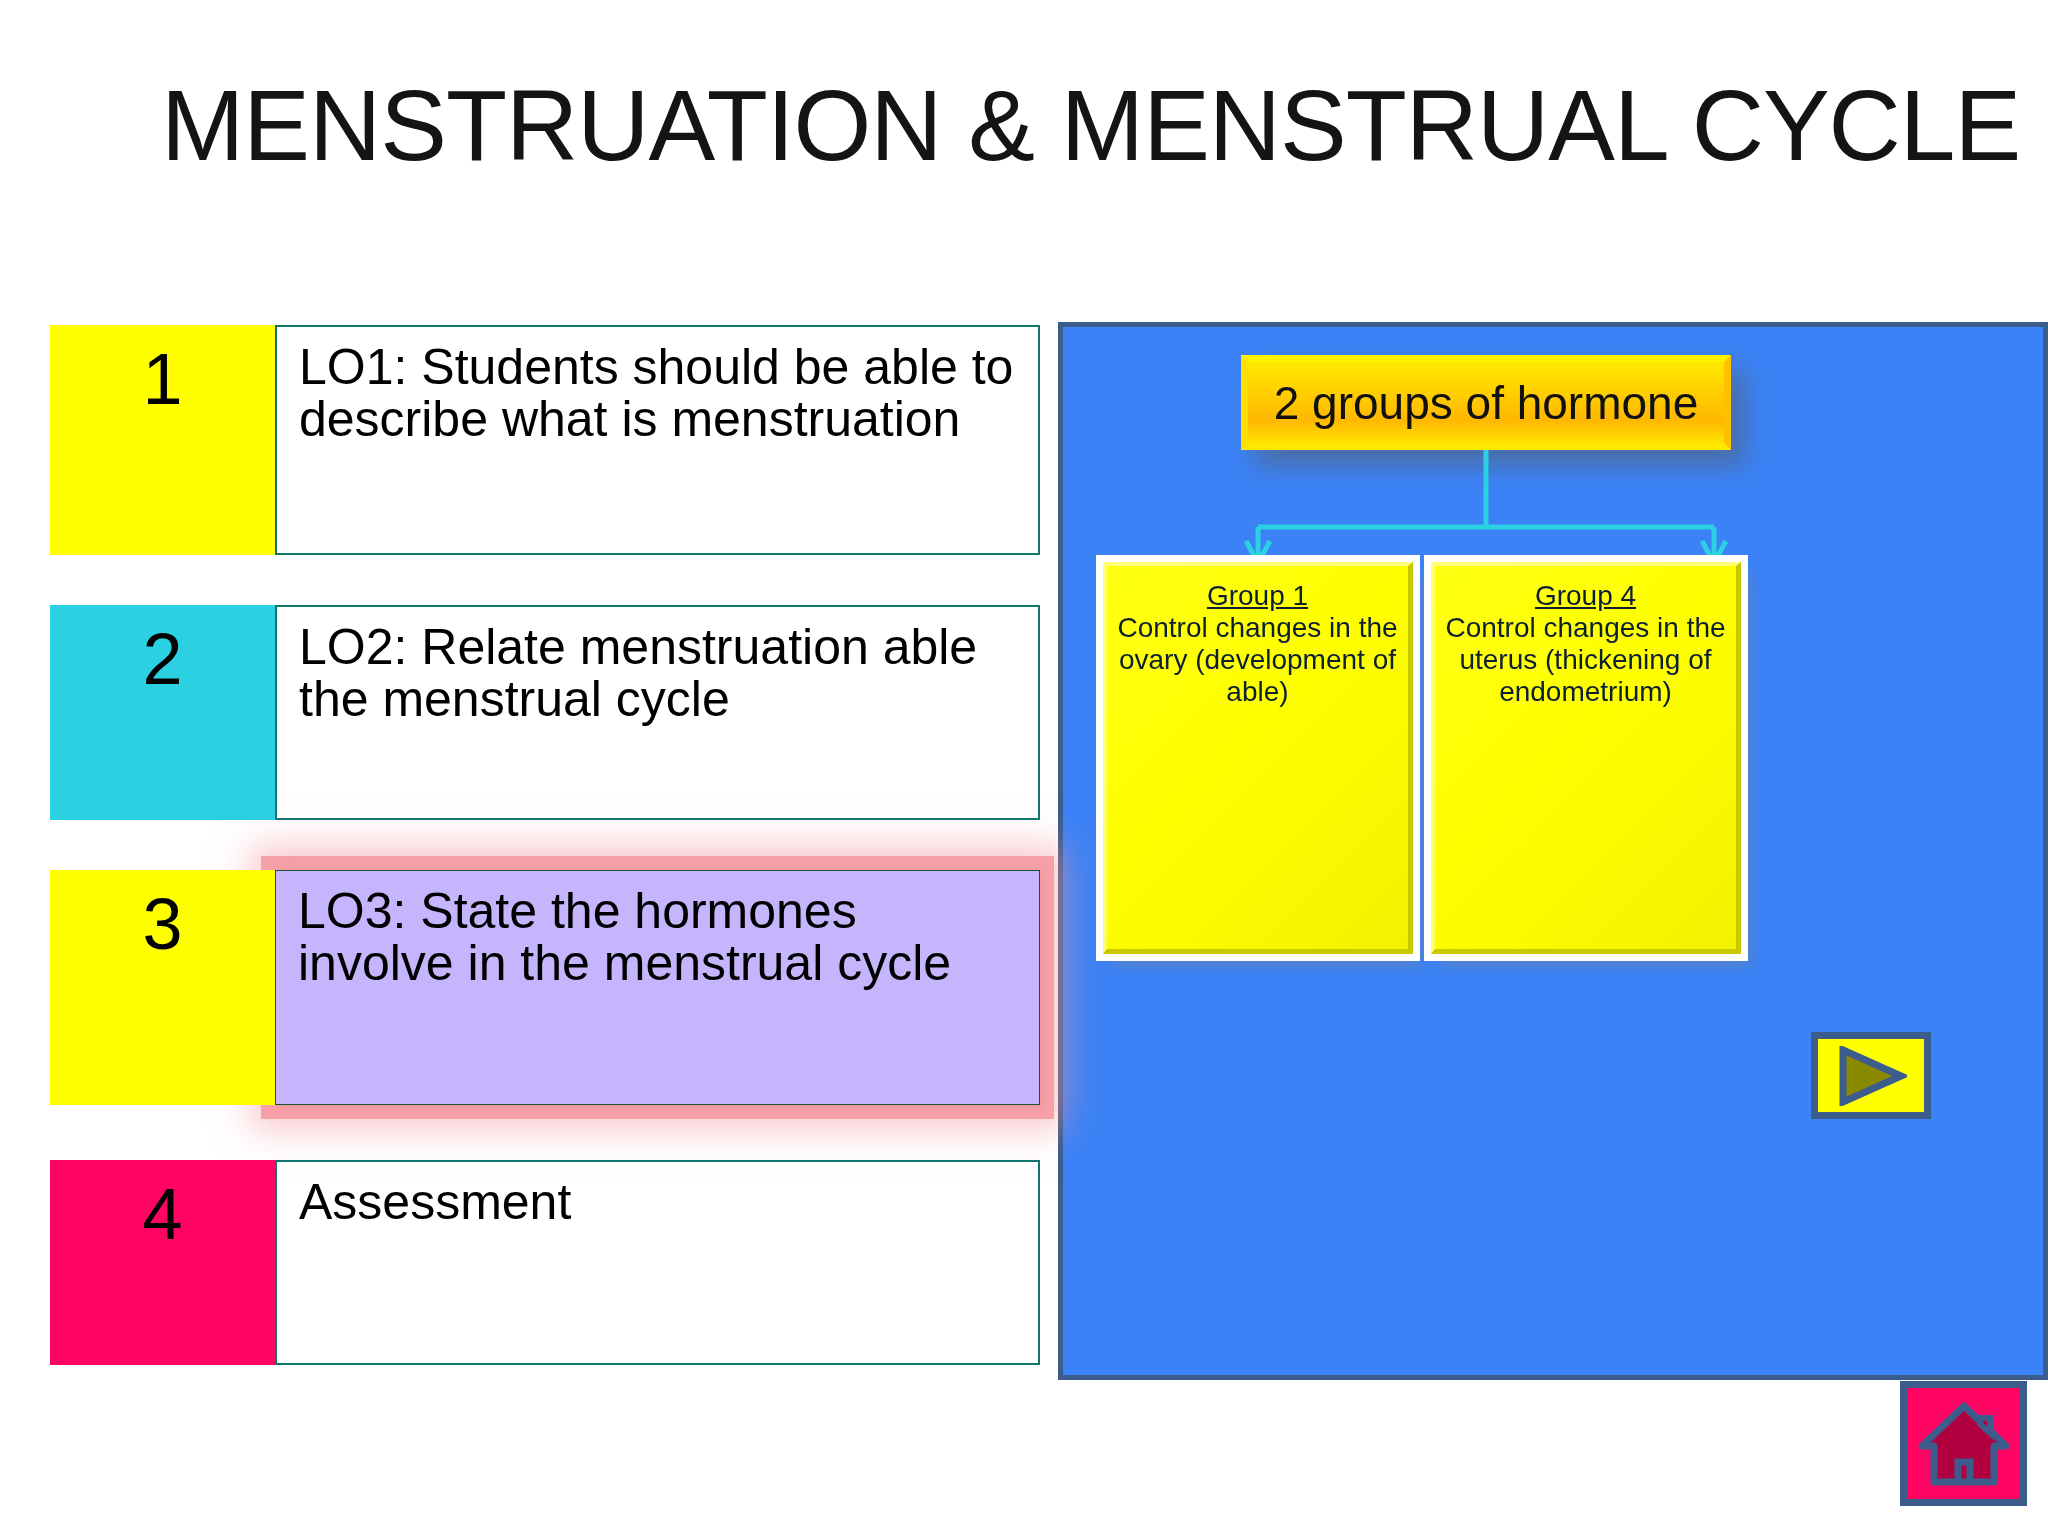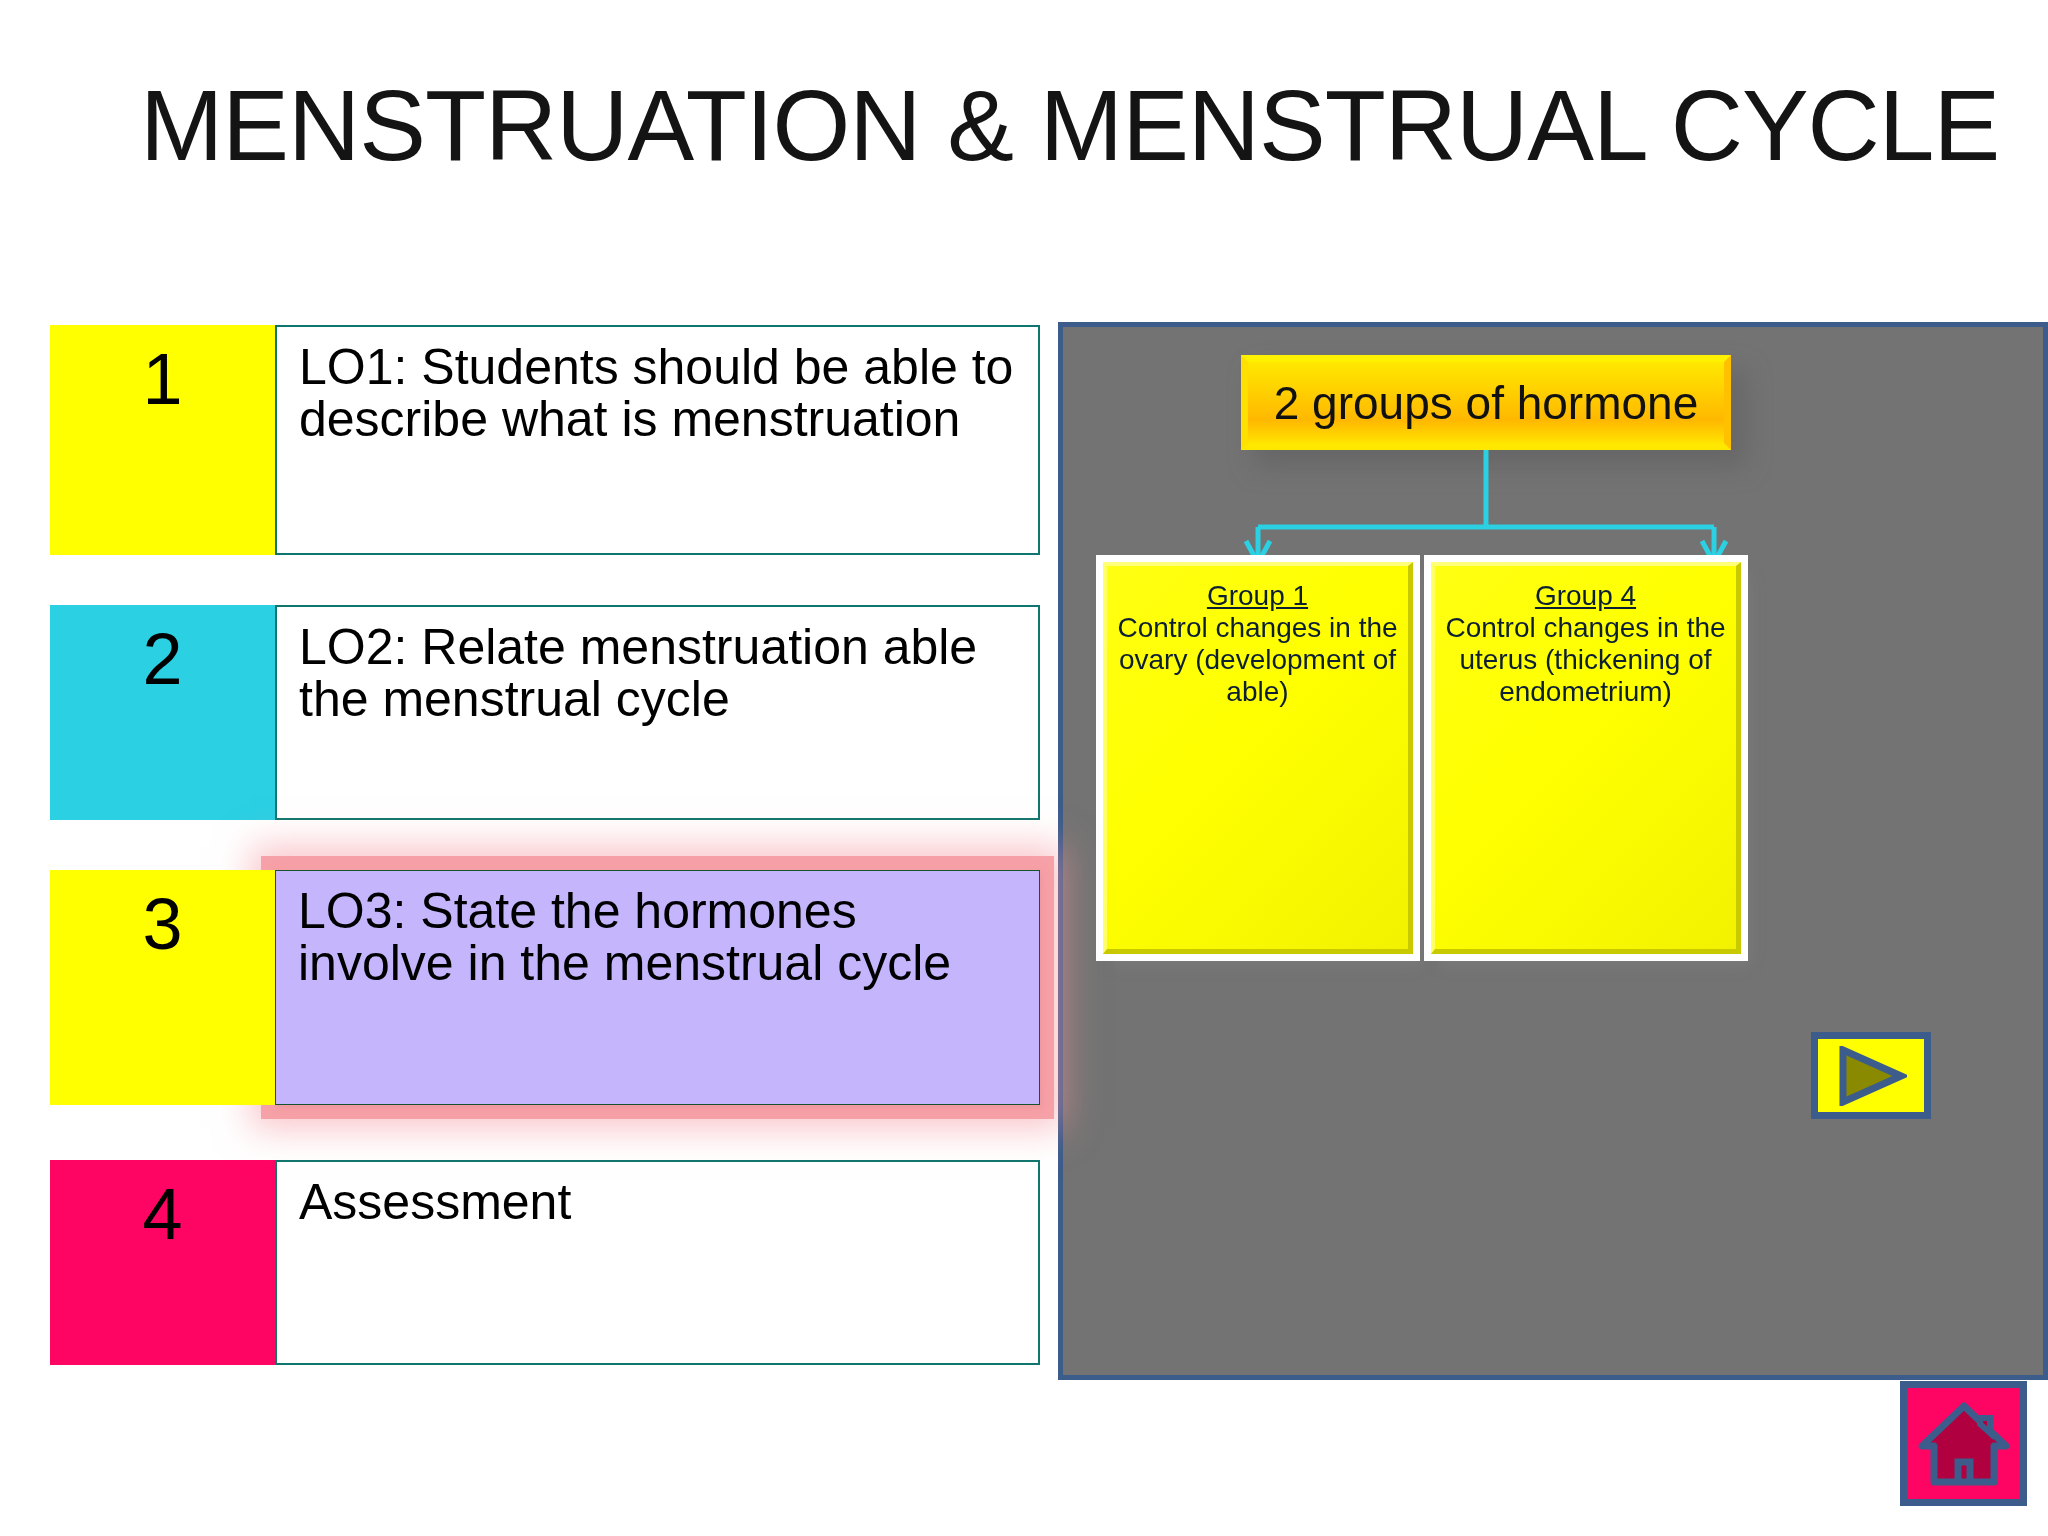--- a/index.html
+++ b/index.html
@@ -12,21 +12,21 @@
     height: 1536px;
     position: relative;
     overflow: hidden;
     font-family: "Liberation Sans", sans-serif;
     -webkit-font-smoothing: antialiased;
   }
 
   
   #slide-title {
     position: absolute;
-    left: 140px;
+    left: 161px;
     top: 70px;
     width: 1800px;
     font-size: 100px;
     line-height: 1.1;
     color: #141414;
     font-weight: 400;
     letter-spacing: -1px;
     white-space: nowrap;
   }
 
@@ -92,21 +92,21 @@
   
   #diagram-panel {
     position: absolute;
     left: 1058px;
     top: 322px;
     width: 990px;
     height: 1058px;
     box-sizing: border-box;
     border: 5px solid #3c5c8c;
     border-right: none;
-    background: #737373;
+    background: #3b82f6;
     overflow: visible;
   }
   #diagram-panel::after {
     content: "";
     position: absolute;
     right: 0;
     top: -5px;
     bottom: -5px;
     width: 5px;
     background: #3c5c8c;

